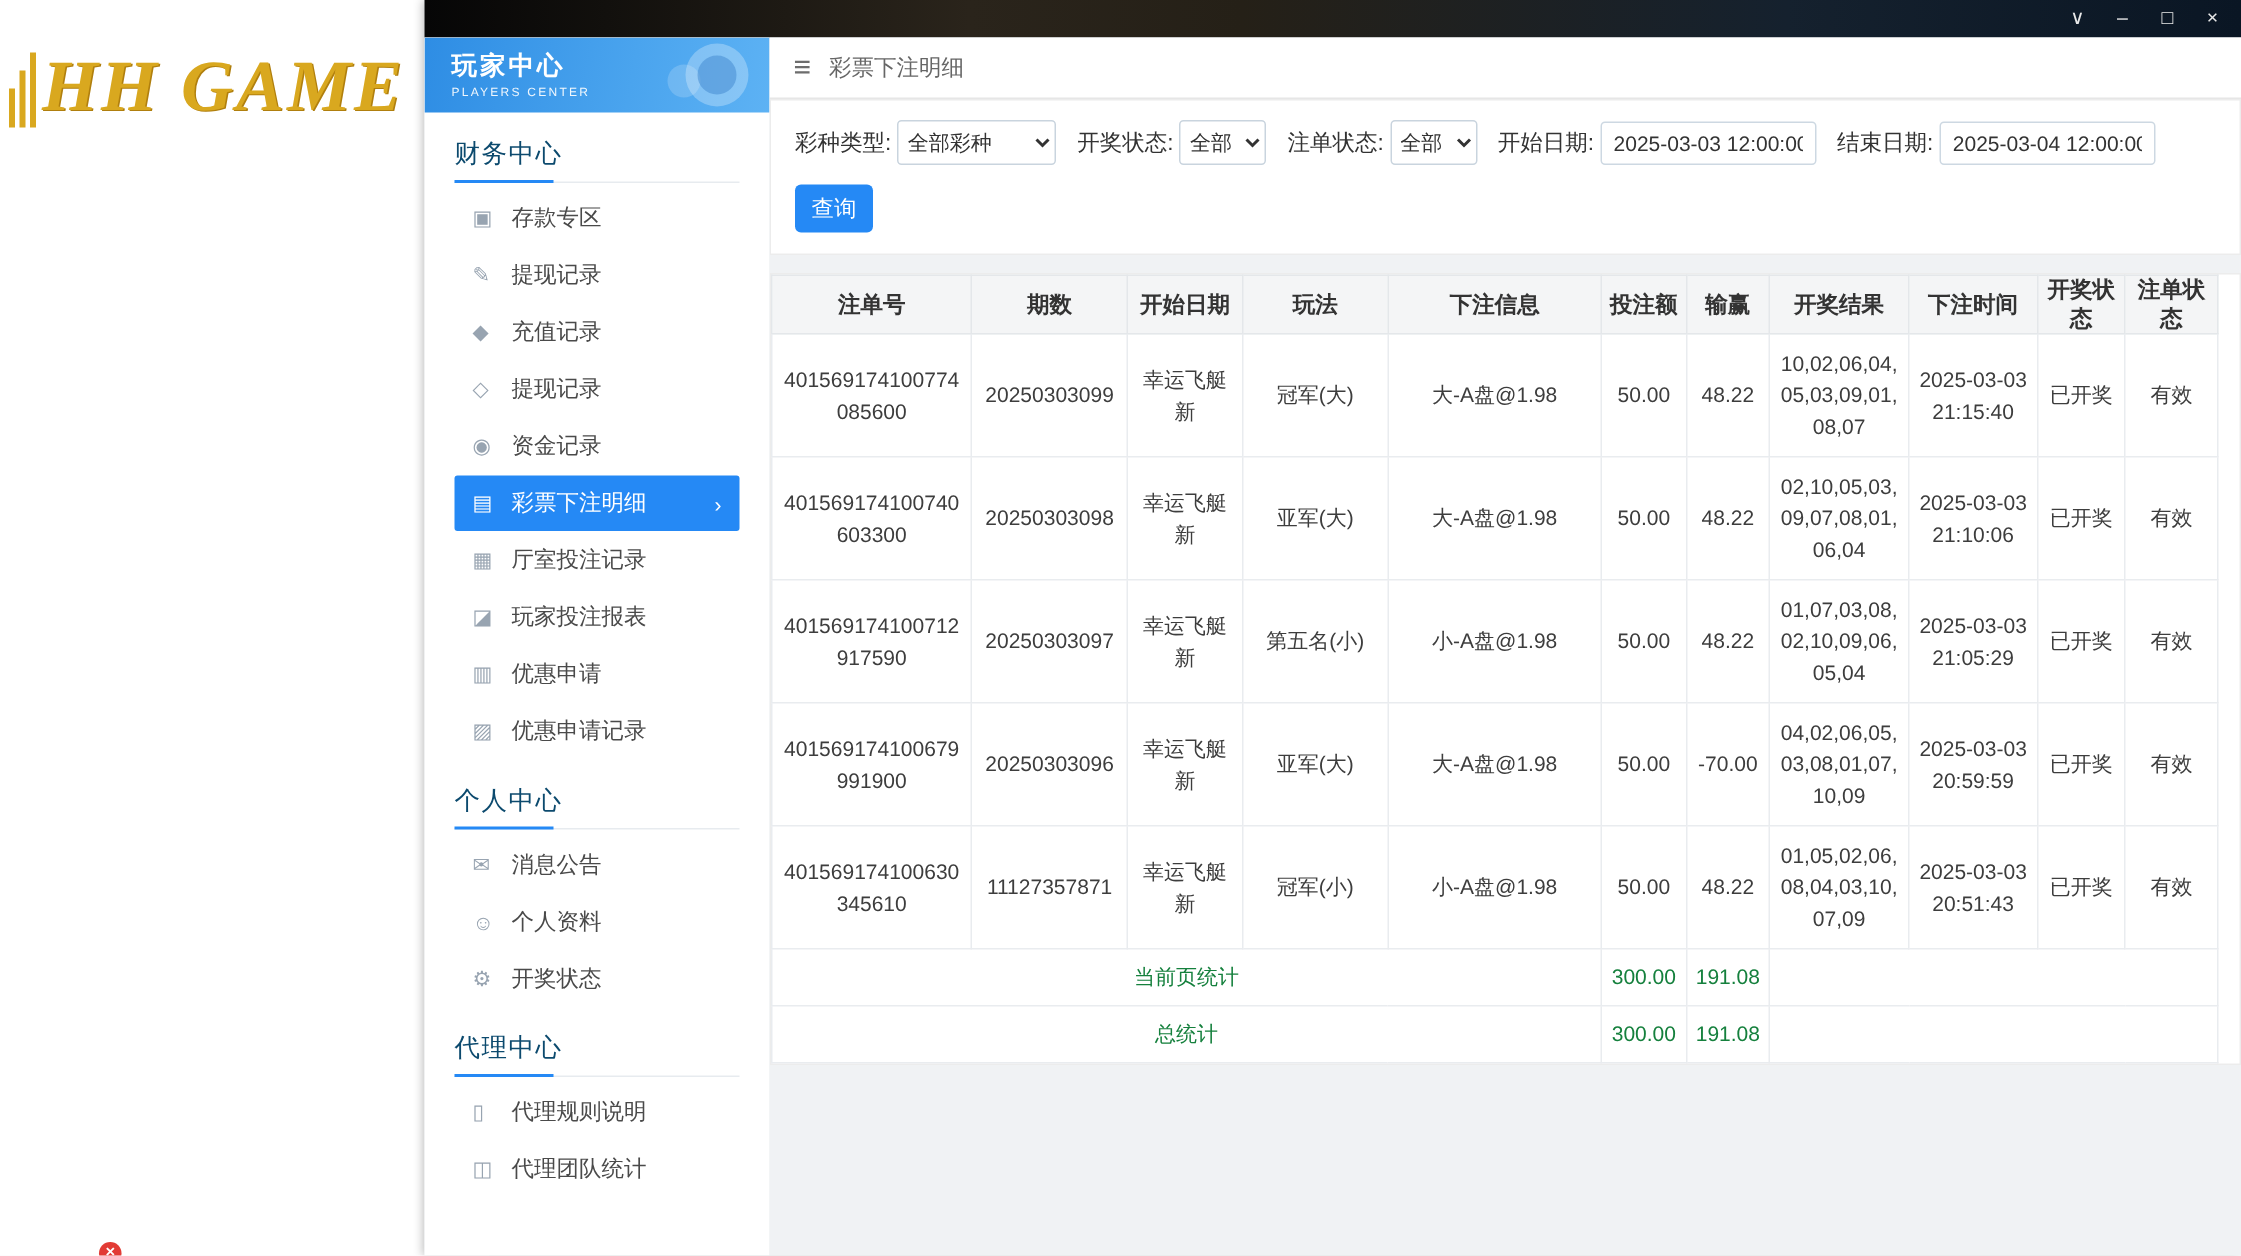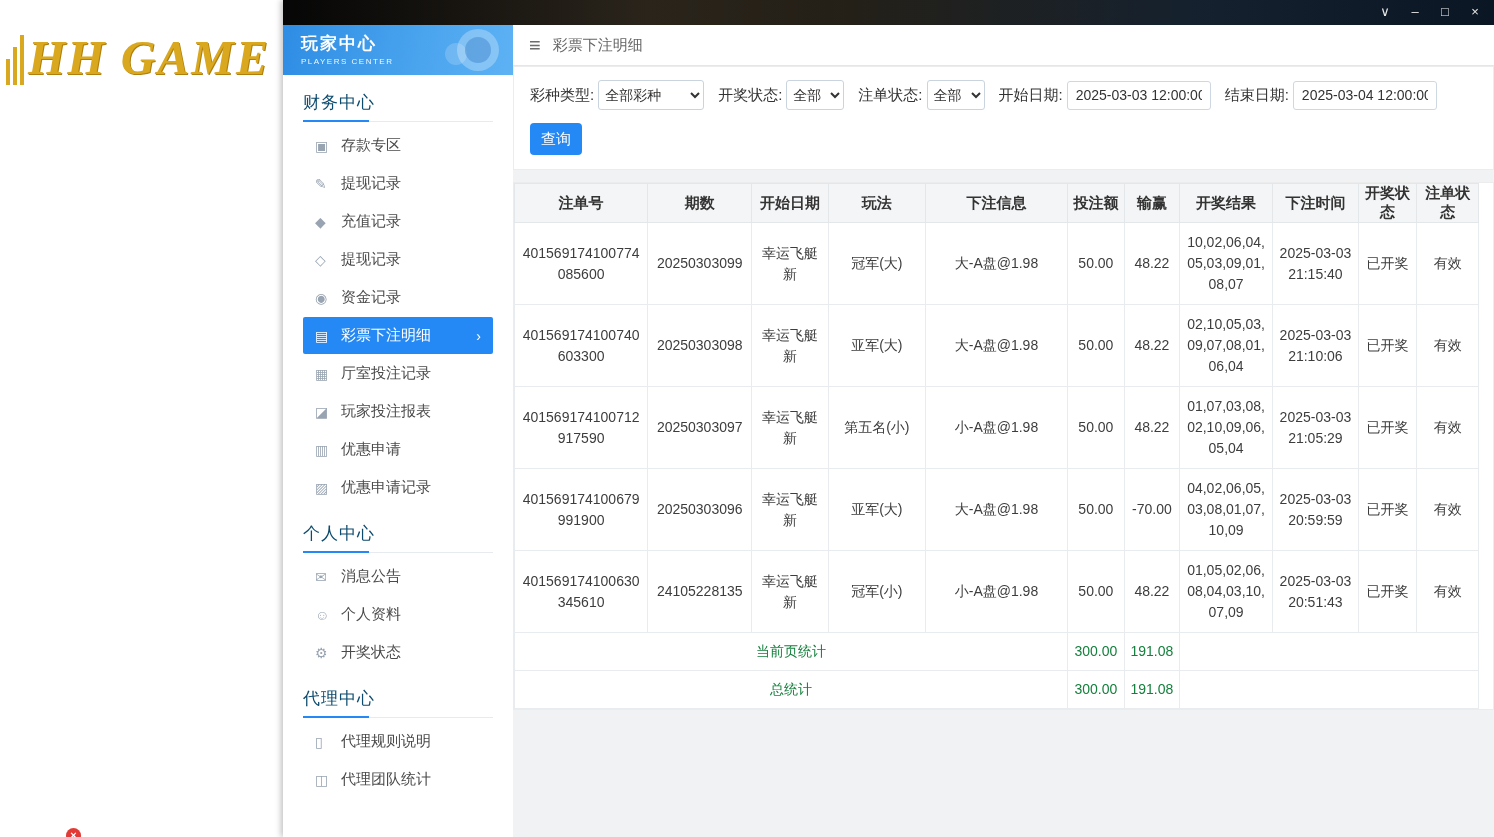--- a/index.html
+++ b/index.html
@@ -334,21 +334,21 @@
                 <td>大-A盘@1.98</td>
                 <td>50.00</td>
                 <td>-70.00</td>
                 <td>04,02,06,05,03,08,01,07,10,09</td>
                 <td>2025-03-03 20:59:59</td>
                 <td>已开奖</td>
                 <td>有效</td>
               </tr>
               <tr>
                 <td>401569174100630345610</td>
-                <td>24105228135</td>
+                <td>11127357871</td>
                 <td>幸运飞艇新</td>
                 <td>冠军(小)</td>
                 <td>小-A盘@1.98</td>
                 <td>50.00</td>
                 <td>48.22</td>
                 <td>01,05,02,06,08,04,03,10,07,09</td>
                 <td>2025-03-03 20:51:43</td>
                 <td>已开奖</td>
                 <td>有效</td>
               </tr>

